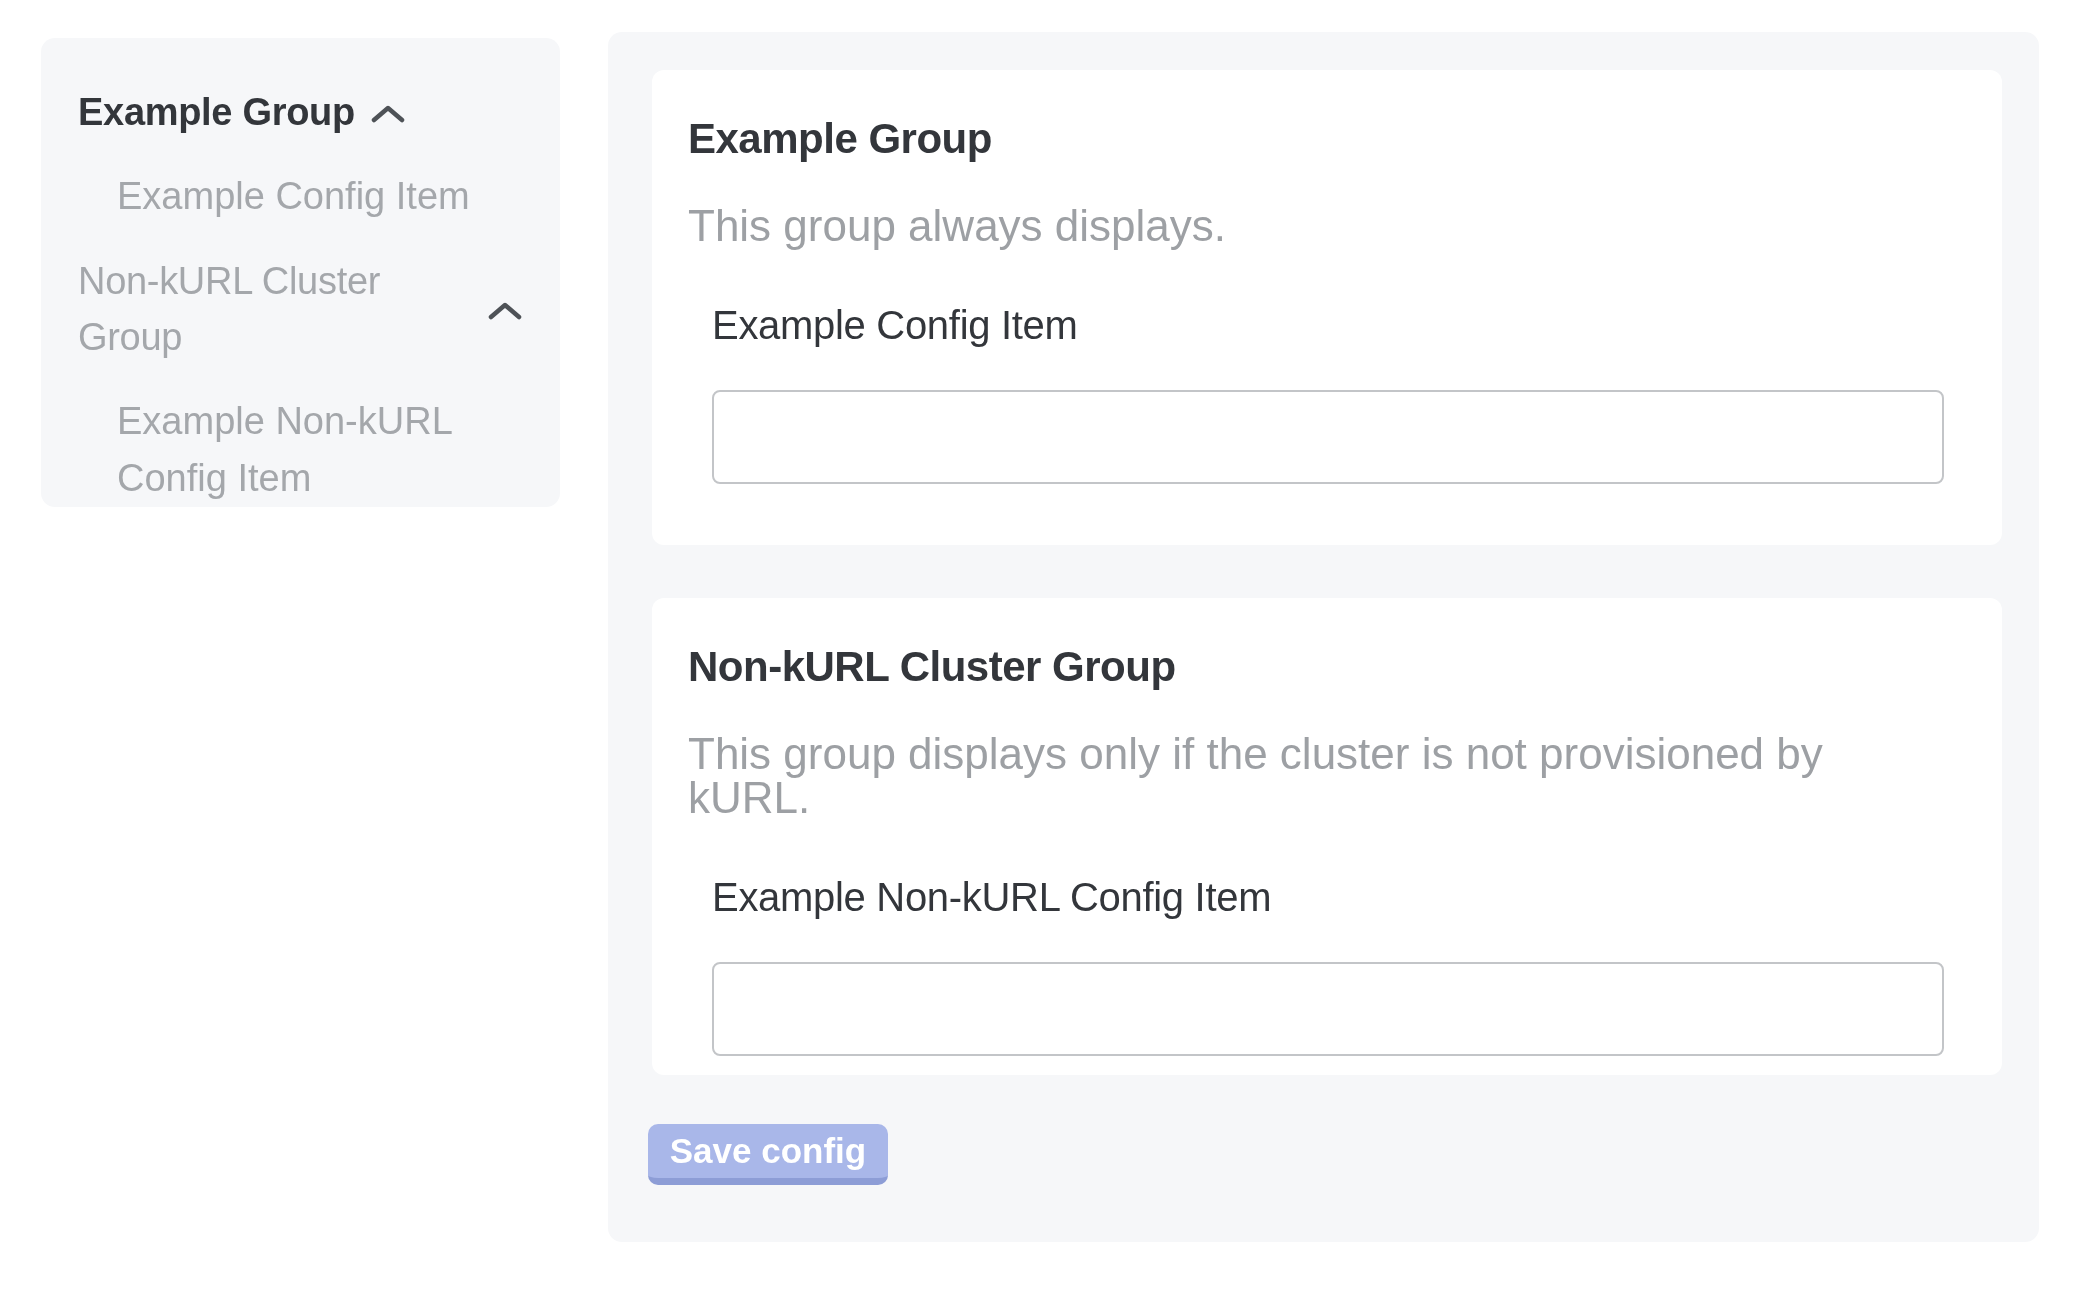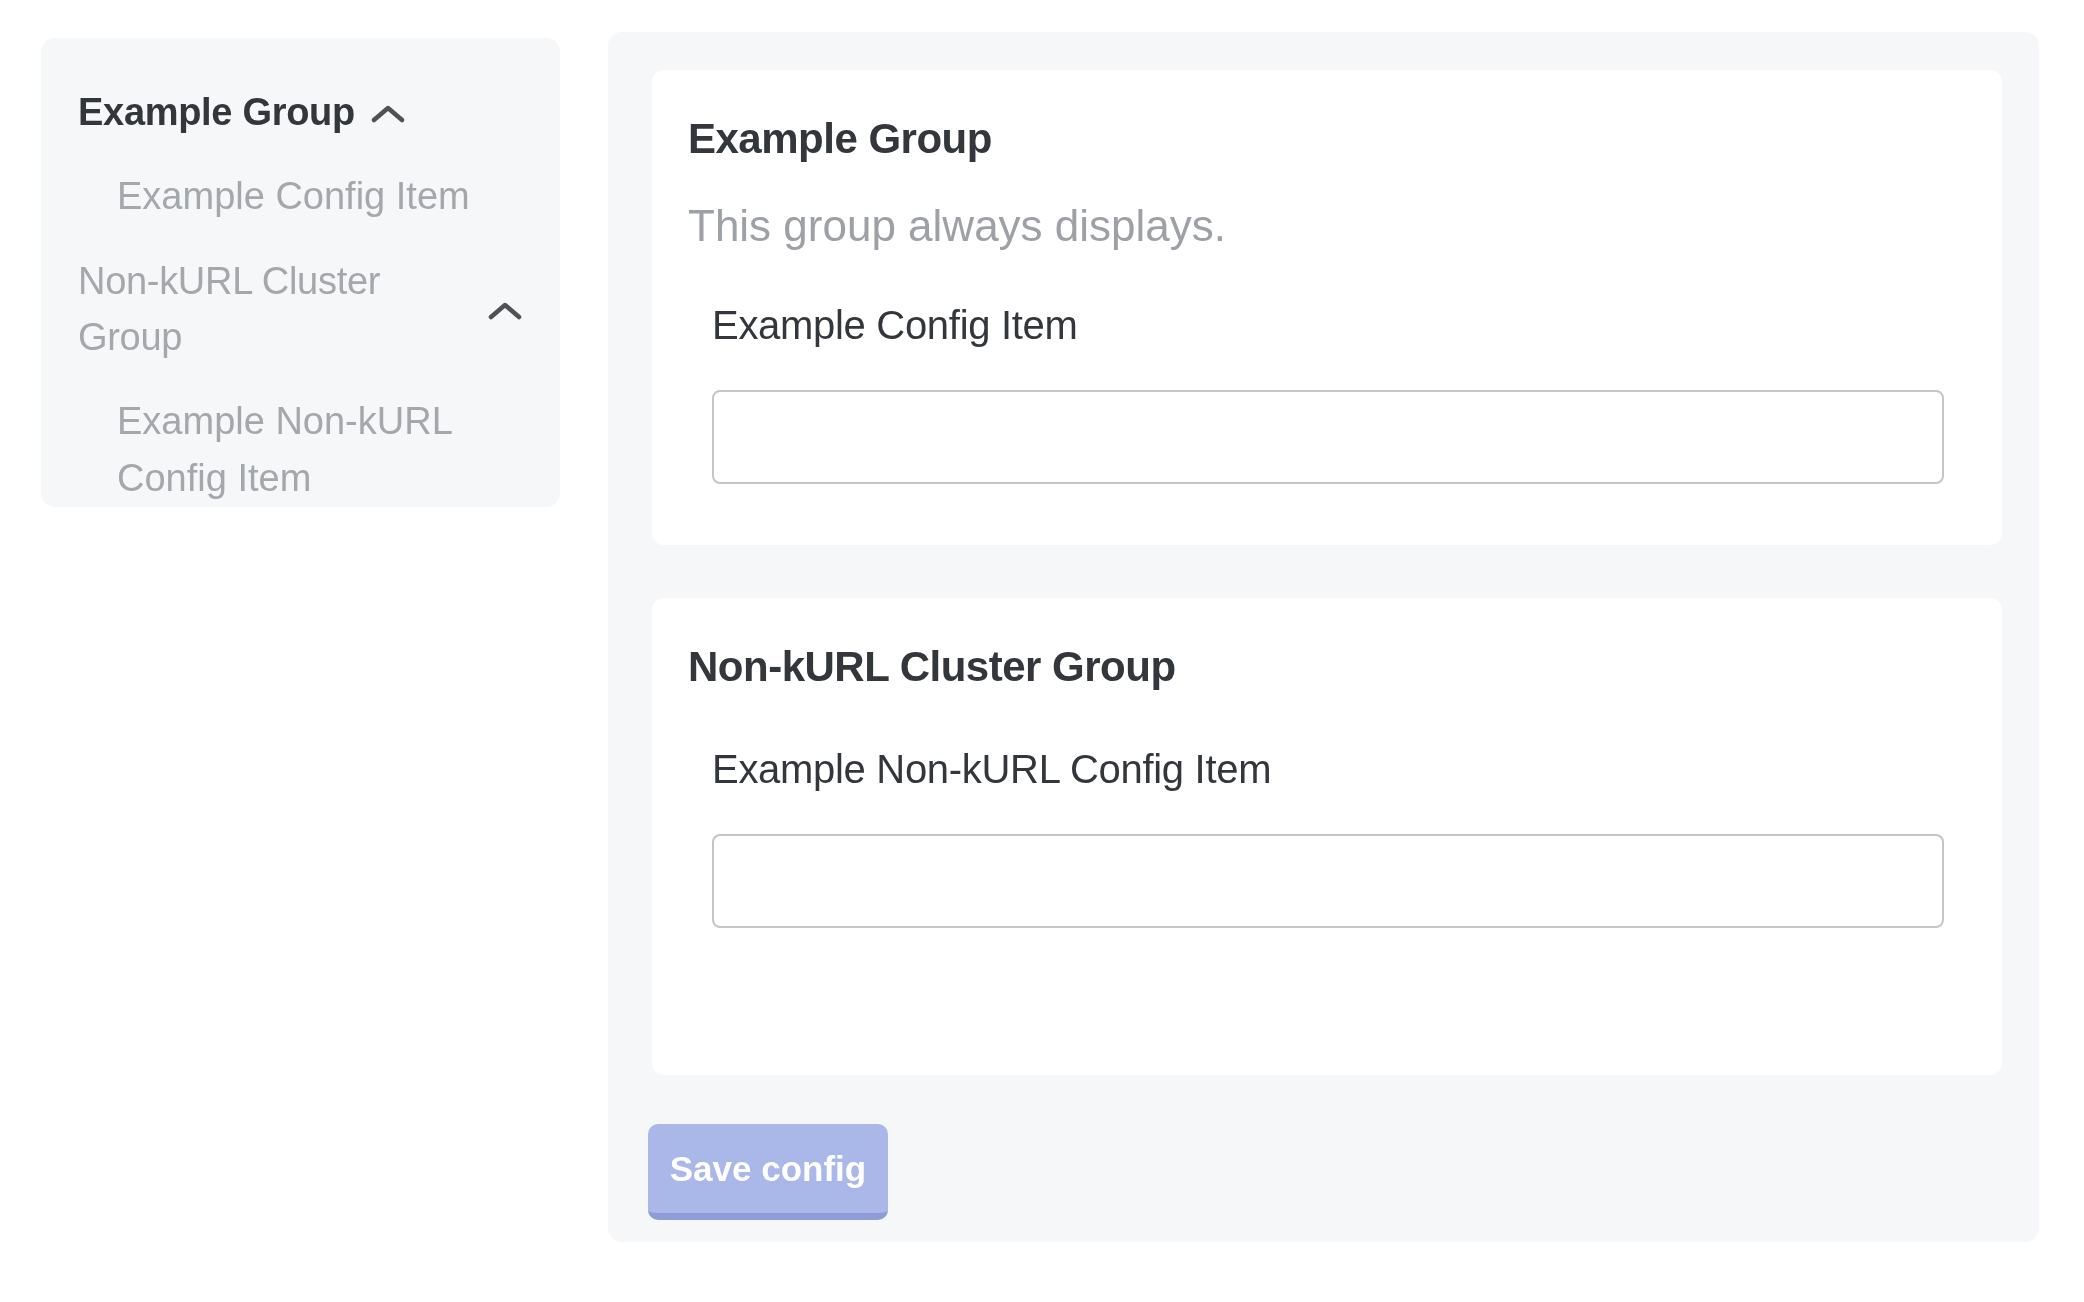--- a/index.html
+++ b/index.html
@@ -70,21 +70,21 @@
     background: #ffffff;
     border: 2px solid #c3c5c8;
     border-radius: 8px;
     font-size: 36px; color: #33363b;
     padding: 0 24px;
     outline: none;
   }
 
   .save-btn {
     position: absolute; left: 40px; top: 1092px;
-    width: 240px; height: 96px;
+    width: 240px; height: 61px;
     background: #a9b7e9;
     border: none;
     border-bottom: 7px solid #8d9dd6;
     border-radius: 10px;
     color: #ffffff;
     font-family: "Liberation Sans", "DejaVu Sans", sans-serif;
     font-size: 35px; font-weight: bold;
     cursor: pointer;
   }
 </style>
@@ -121,20 +121,21 @@
       <h3 class="group-title">Example Group</h3>
       <p class="group-desc">This group always displays.</p>
       <div class="config-item">
         <div class="config-item-label">Example Config Item</div>
         <input class="config-item-input" type="text" value="" style="">
       </div>
     </section>
 
     <section class="group-card card-2">
       <h3 class="group-title">Non-kURL Cluster Group</h3>
+      <p class="group-desc">This group displays only if the cluster is not provisioned by kURL.</p>
       <div class="config-item">
         <div class="config-item-label">Example Non-kURL Config Item</div>
         <input class="config-item-input" type="text" value="" style="">
       </div>
     </section>
 
     <button class="save-btn">Save config</button>
 
   </div>
 

